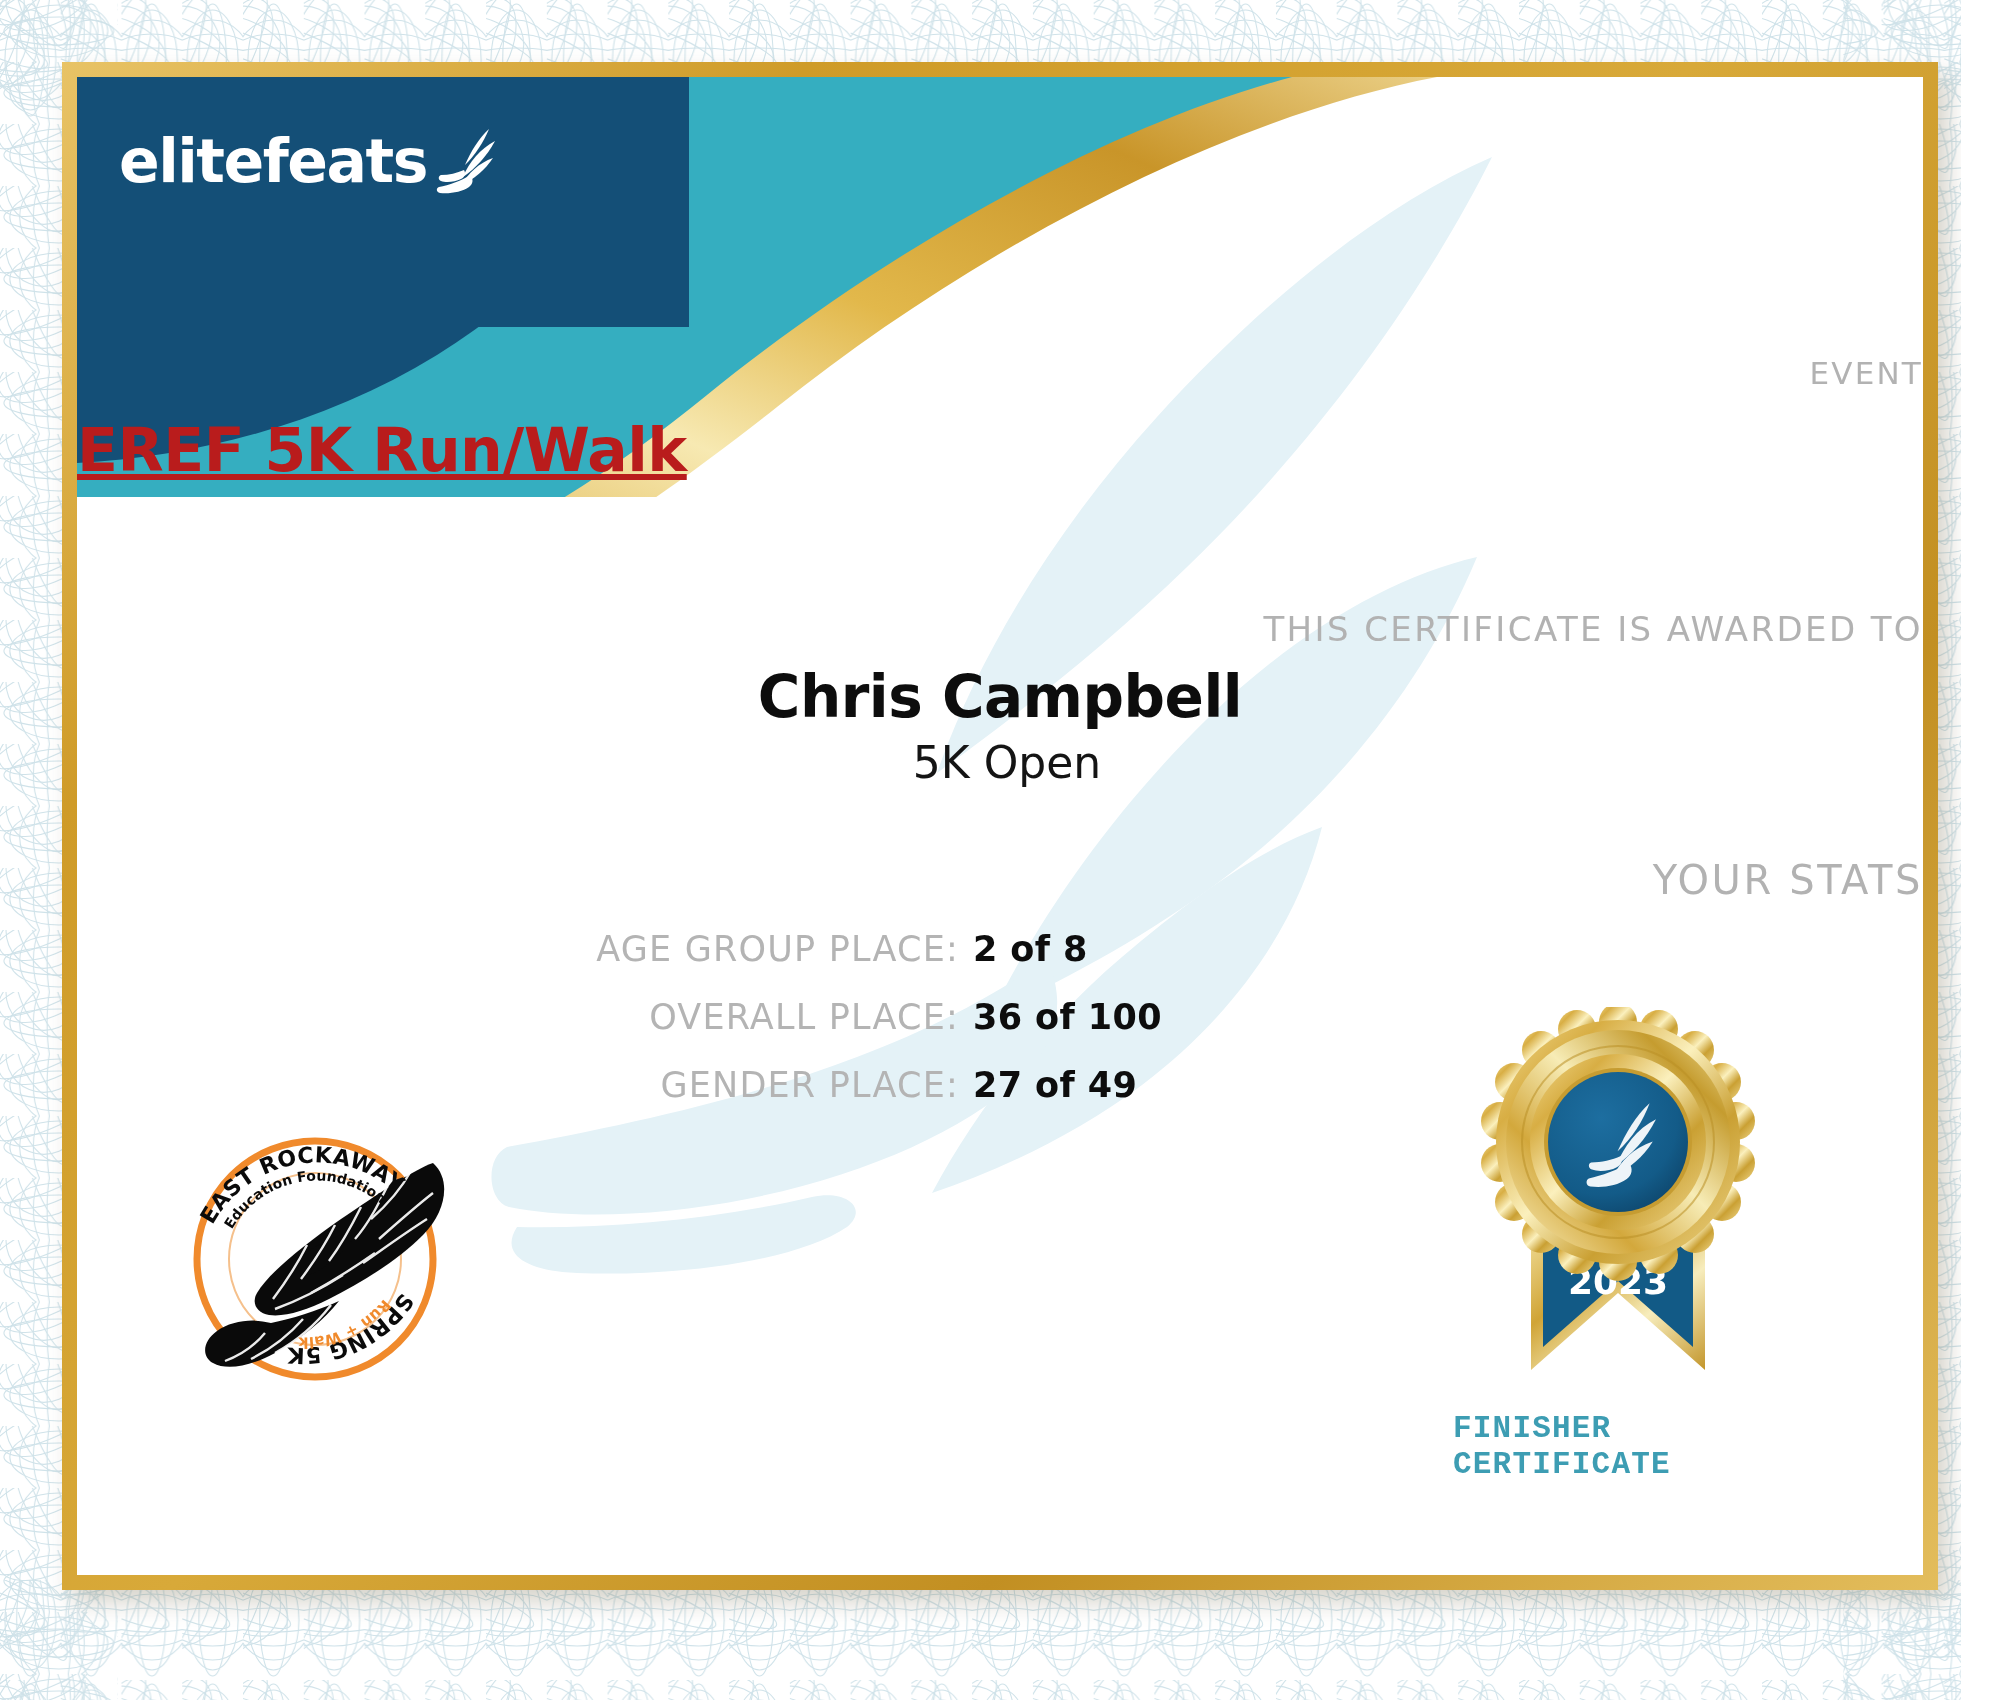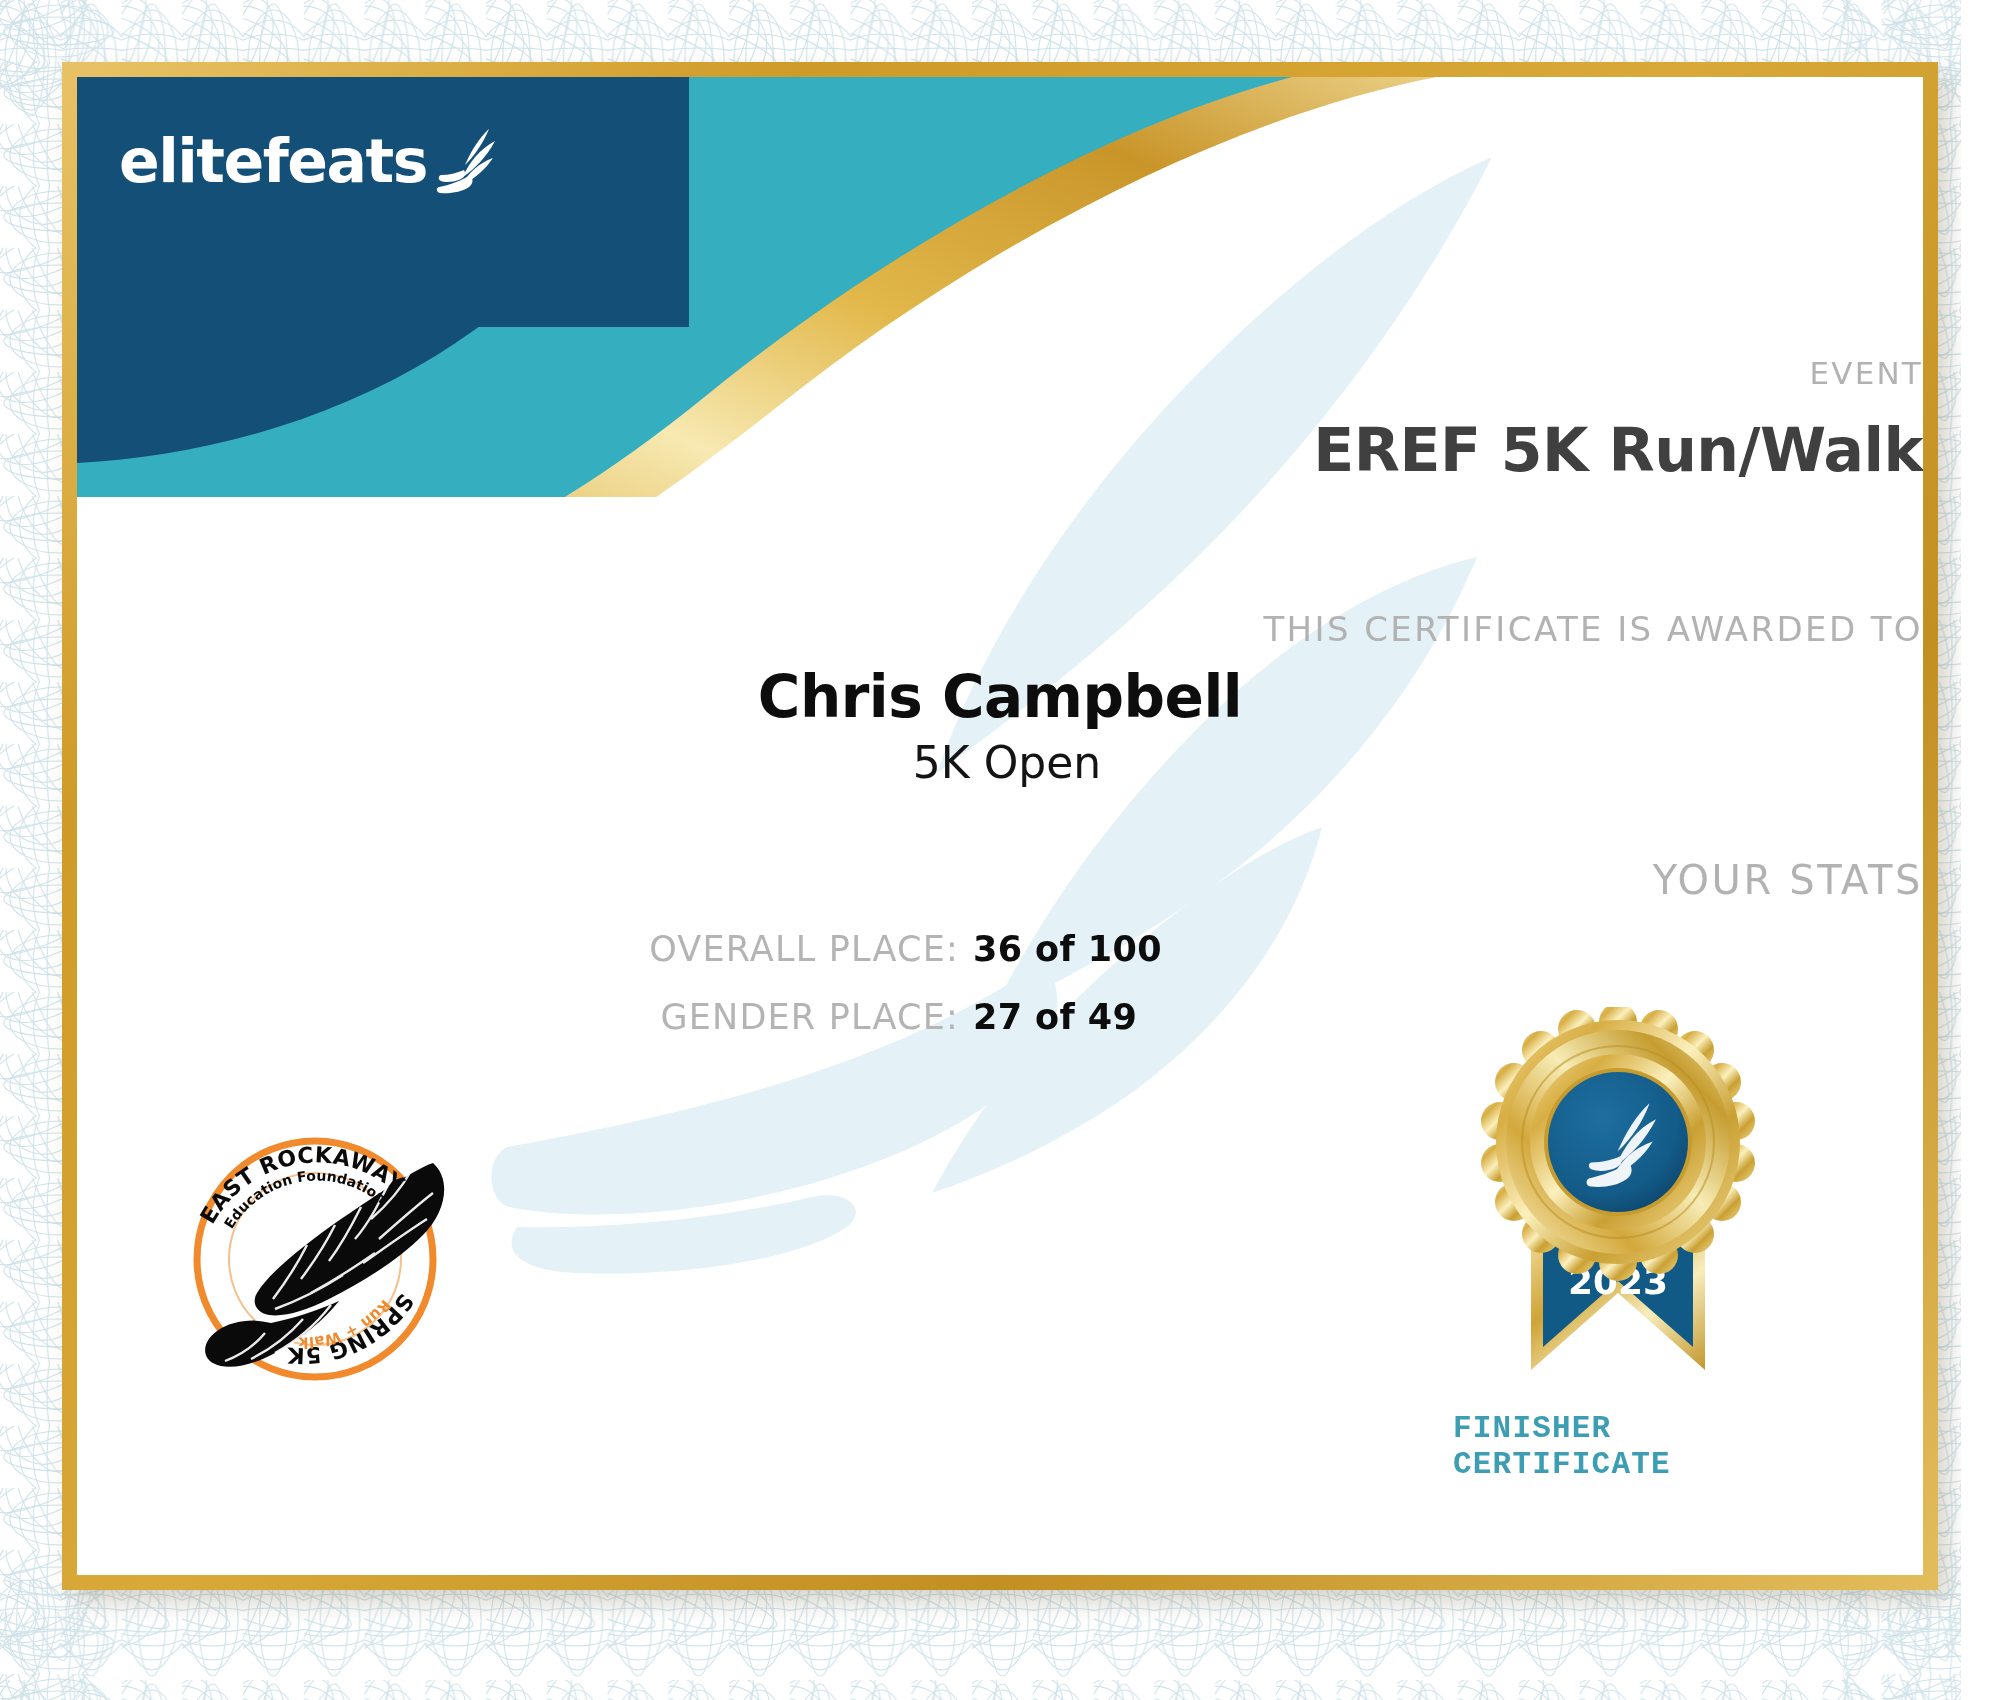--- a/index.html
+++ b/index.html
@@ -112,26 +112,27 @@
     font-family: "DejaVu Sans", sans-serif;
   }
   #event-caption { top: 278px; }
   #award-caption { top: 532px; font-size: 34px; letter-spacing: 2.4px; }
   #stats-caption { top: 780px; font-size: 40px; letter-spacing: 2.6px; }
 
   #event-title {
     position: absolute;
     top: 338px;
     width: 100%;
-    text-align: right;
-    color: #404040;
+    text-align: left;
+    color: #b91c1c;
     font-family: "DejaVu Sans", sans-serif;
     font-size: 60px;
     font-weight: 700;
     letter-spacing: -0.5px;
+    text-decoration: underline;
   }
   #recipient-name {
     position: absolute;
     top: 586px;
     width: 100%;
     text-align: center;
     color: #0d0d0d;
     font-family: "DejaVu Sans", sans-serif;
     font-size: 58px;
     font-weight: 700;
@@ -321,20 +322,24 @@
       <div class="lbl-caption" id="event-caption">EVENT</div>
       <div id="event-title">EREF 5K Run/Walk</div>
 
       <div class="lbl-caption" id="award-caption">THIS CERTIFICATE IS AWARDED TO</div>
       <div id="recipient-name">Chris Campbell</div>
       <div id="recipient-division">5K Open</div>
 
       <div class="lbl-caption" id="stats-caption">YOUR STATS</div>
 
       <div id="stats-list">
+        <div class="stat-row">
+          <span class="stat-label">AGE GROUP PLACE:</span>
+          <span class="stat-value">2 of 8</span>
+        </div>
         <div class="stat-row">
           <span class="stat-label">OVERALL PLACE:</span>
           <span class="stat-value">36 of 100</span>
         </div>
         <div class="stat-row">
           <span class="stat-label">GENDER PLACE:</span>
           <span class="stat-value">27 of 49</span>
         </div>
       </div>
 

